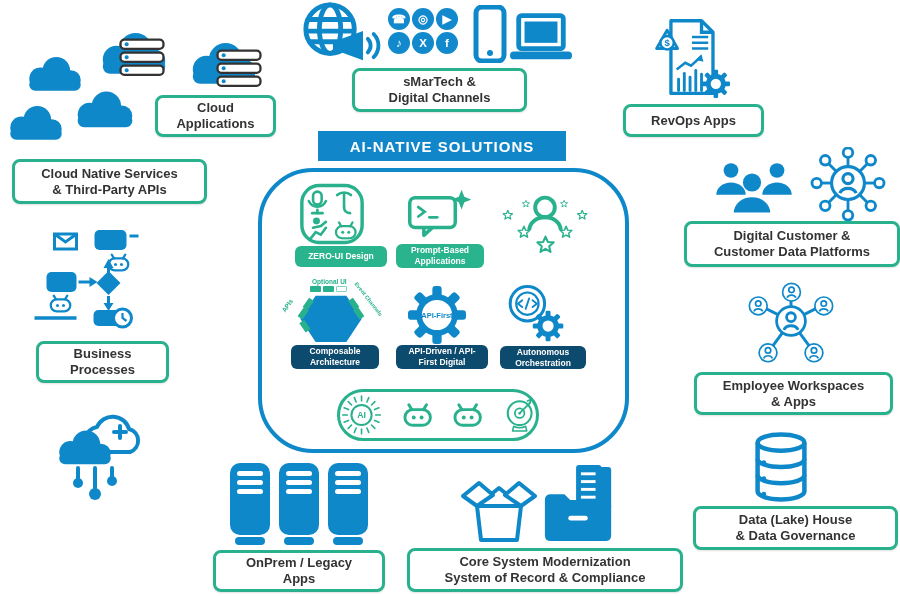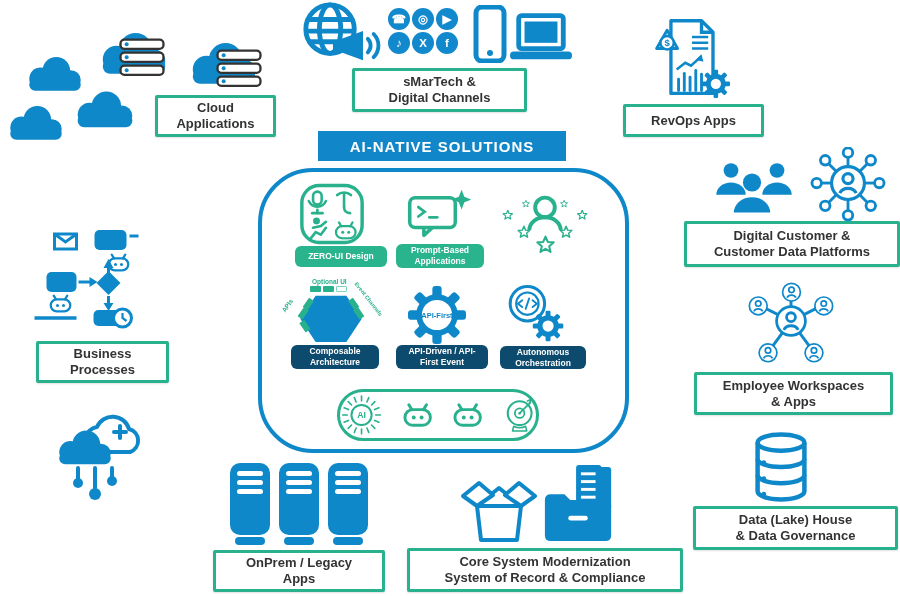--- a/index.html
+++ b/index.html
@@ -1,20 +1,20 @@
 <!DOCTYPE html>
 <html><head>
 <meta charset="utf-8">
 <style>
   html,body{margin:0;padding:0;background:#fff;}
   #canvas{position:relative;width:900px;height:596px;background:#fff;overflow:hidden;
           font-family:"Liberation Sans",sans-serif;}
   .abs{position:absolute;}
   
-  .label-box{position:absolute;background:#fff;border:3px solid #28b18c;border-radius:2px;
+  .label-box{position:absolute;background:#fff;border:3px solid #28b18c;border-radius:8px;
              display:flex;flex-direction:column;align-items:center;justify-content:center;
              text-align:center;color:#333;font-weight:600;font-size:13px;line-height:1.22;
              padding:2px 6px;box-sizing:border-box;box-shadow:0 1px 2px rgba(0,0,0,.12);}
   .label-box span{display:block;white-space:nowrap;}
   
   .title-bar{position:absolute;left:318px;top:131px;width:248px;height:30px;background:#1187c9;
              color:#fff;display:flex;align-items:center;justify-content:center;
              font-size:15px;font-weight:700;letter-spacing:1px;}
   .center-box{position:absolute;left:258px;top:168px;width:371px;height:285px;
               border:4px solid #0f88ca;border-radius:55px;background:#fff;box-sizing:border-box;}
@@ -141,20 +141,24 @@
       <use href="#sym-cloud"></use>
     </svg>
   <svg class="abs" style="left:3px;top:102px;width:66px;height:41px;color:#0f88ca">
       <use href="#sym-cloud"></use>
     </svg>
 
   <div class="label-box" style="left:155px;top:95px;width:121px;height:42px">
     <span>Cloud</span>
     <span>Applications</span>
   </div>
+  <div class="label-box" style="left:12px;top:159px;width:195px;height:45px">
+    <span>Cloud Native Services</span>
+    <span>&amp; Third-Party APIs</span>
+  </div>
 
   <svg class="abs" style="left:26px;top:230px;width:116px;height:100px;color:#0f88ca" viewBox="0 0 115 100">
     <g fill="none" stroke="#0f88ca" stroke-width="3">
       <rect x="28" y="4" width="22" height="15"></rect>
       <path d="M28 4 l11 8 l11 -8"></path>
     </g>
     <rect x="68" y="0" width="32" height="20" rx="5" fill="#0f88ca"></rect>
     <line x1="103" y1="6" x2="112" y2="6" stroke="#0f88ca" stroke-width="3"></line>
     <use href="#sym-robot" x="80" y="23" width="24" height="19"></use>
     <line x1="82" y1="50" x2="82" y2="36" stroke="#0f88ca" stroke-width="3"></line>
@@ -454,21 +458,21 @@
         <path d="M32 20 l5 4 l-5 4"></path>
         <line x1="28" y1="18" x2="24" y2="30"></line>
     </g>
     <use href="#sym-gear" x="32" y="32" width="36" height="36"></use>
   </svg>
 
   <div class="pill blue" style="left:291px;top:345px;width:88px;height:24px">
     <span>Composable Architecture</span>
   </div>
   <div class="pill blue" style="left:396px;top:345px;width:92px;height:24px">
-    <span>API-Driven / API-First Event</span>
+    <span>API-Driven / API-First Digital</span>
   </div>
   <div class="pill blue" style="left:500px;top:346px;width:86px;height:23px">
     <span>Autonomous Orchestration</span>
   </div>
 
   <div class="ai-pill">
     <svg style="width:44px;height:44px" viewBox="0 0 64 64">
       <g stroke="#28b18c" stroke-width="2.4" stroke-linecap="round">
         <g>
             <line x1="32" y1="4" x2="32" y2="11"></line>

